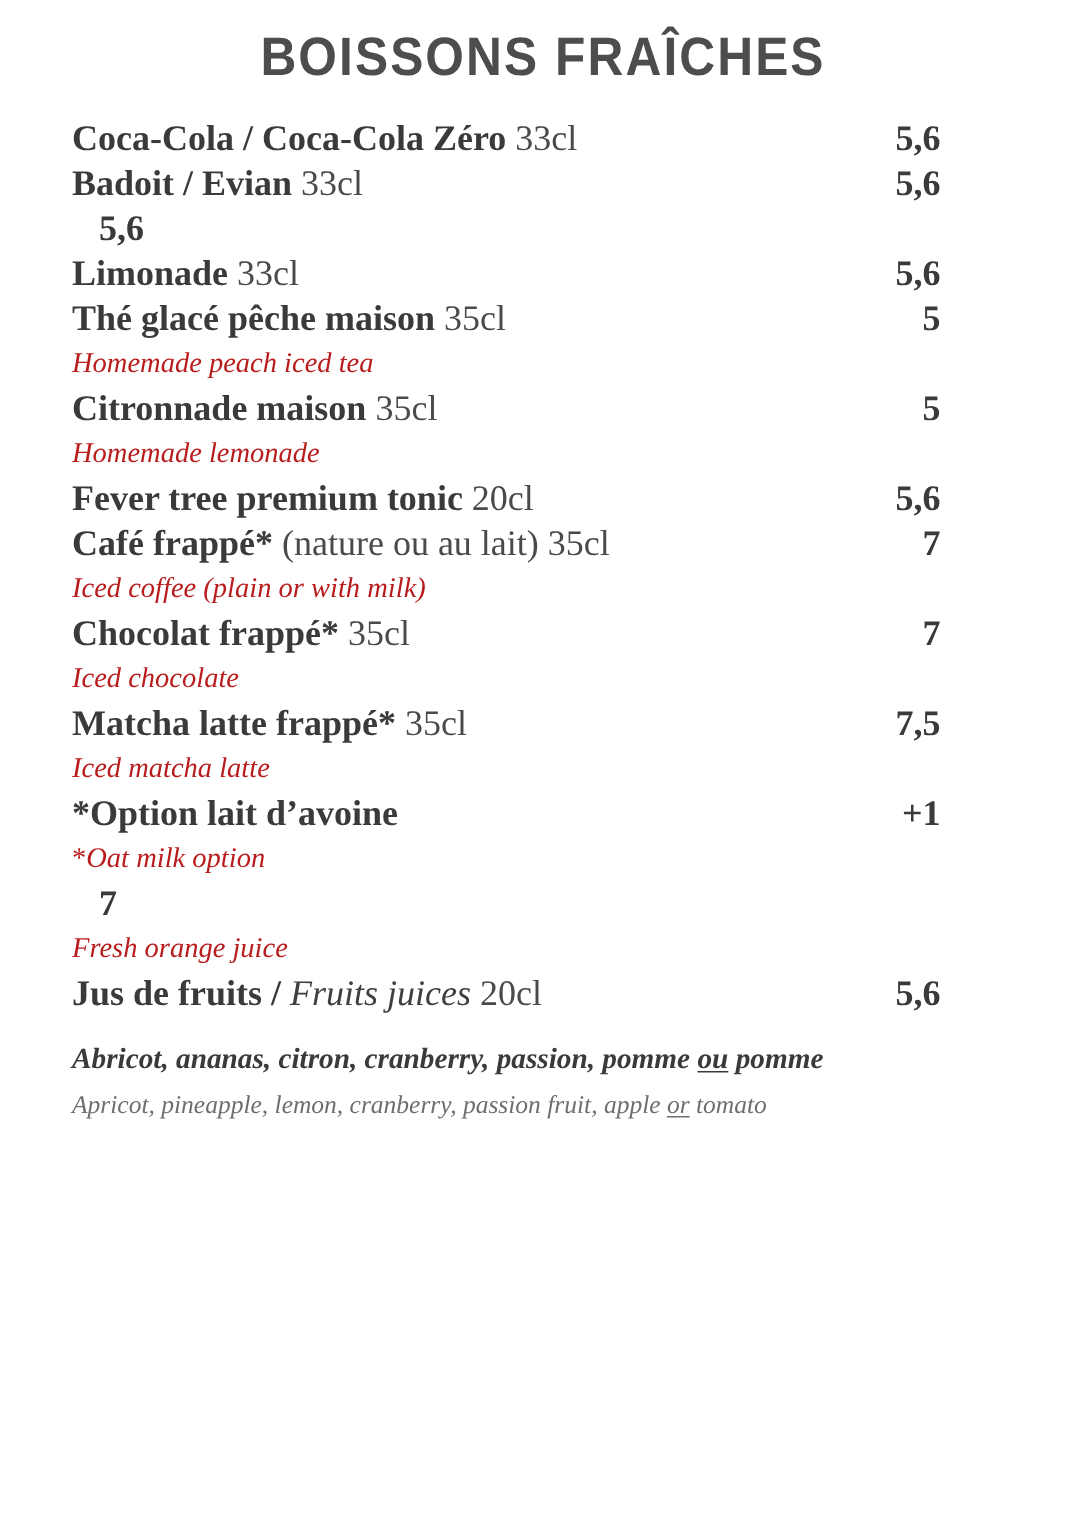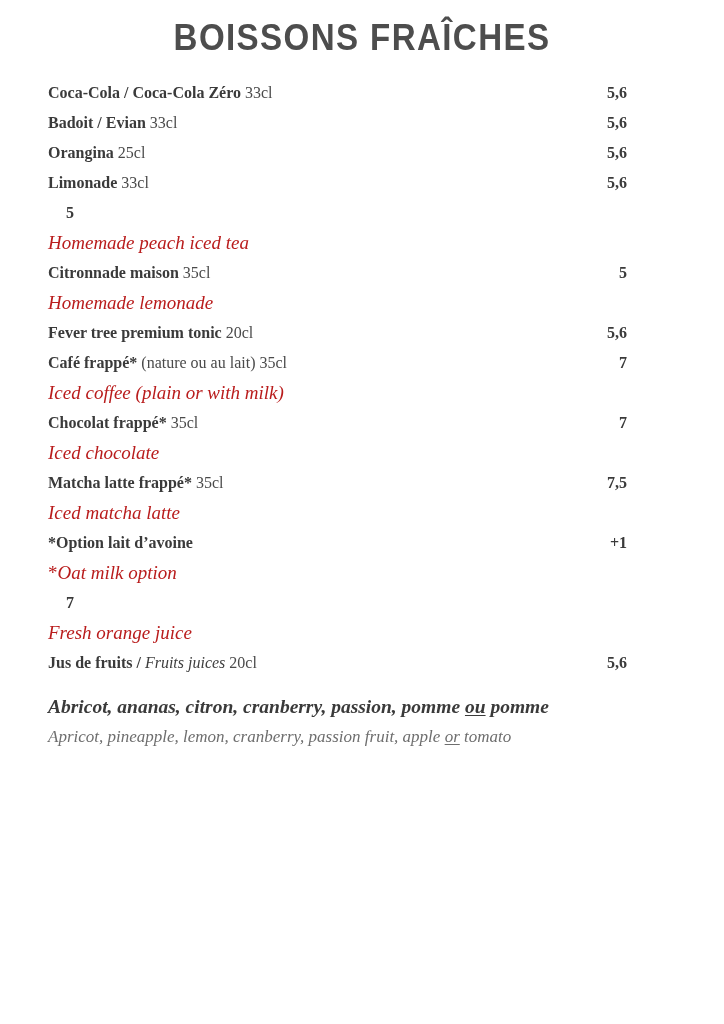--- a/index.html
+++ b/index.html
@@ -43,21 +43,21 @@
   .menu-list {
     margin: 0;
     padding: 0 97px 0 48px;
     list-style: none;
   }
 
   .menu-row {
     display: flex;
     align-items: baseline;
     justify-content: space-between;
-    font-size: 16px;
+    font-size: 24px;
     line-height: 30px;
     color: #3a3a3a;
     white-space: nowrap;
   }
 
   .menu-row.spaced-before {
   }
 
   .row-name {
     flex: 0 1 auto;
@@ -144,36 +144,36 @@
 
     <li class="menu-row">
       <span class="row-name">
         <span class="n-bold">Badoit / Evian</span>
         <span class="n-reg">33cl</span>
       </span>
       <span class="row-price">5,6</span>
     </li>
 
     <li class="menu-row">
-      <span class="row-name">
-        <span class="n-bold">Orangina</span>
-        <span class="n-reg">25cl</span>
-      </span>
       <span class="row-price">5,6</span>
     </li>
 
     <li class="menu-row">
       <span class="row-name">
         <span class="n-bold">Limonade</span>
         <span class="n-reg">33cl</span>
       </span>
       <span class="row-price">5,6</span>
     </li>
 
     <li class="menu-row">
+      <span class="row-name">
+        <span class="n-bold">Thé glacé pêche maison</span>
+        <span class="n-reg">35cl</span>
+      </span>
       <span class="row-price">5</span>
     </li>
     <li class="menu-sub">Homemade peach iced tea</li>
 
     <li class="menu-row">
       <span class="row-name">
         <span class="n-bold">Citronnade maison</span>
         <span class="n-reg">35cl</span>
       </span>
       <span class="row-price">5</span>

